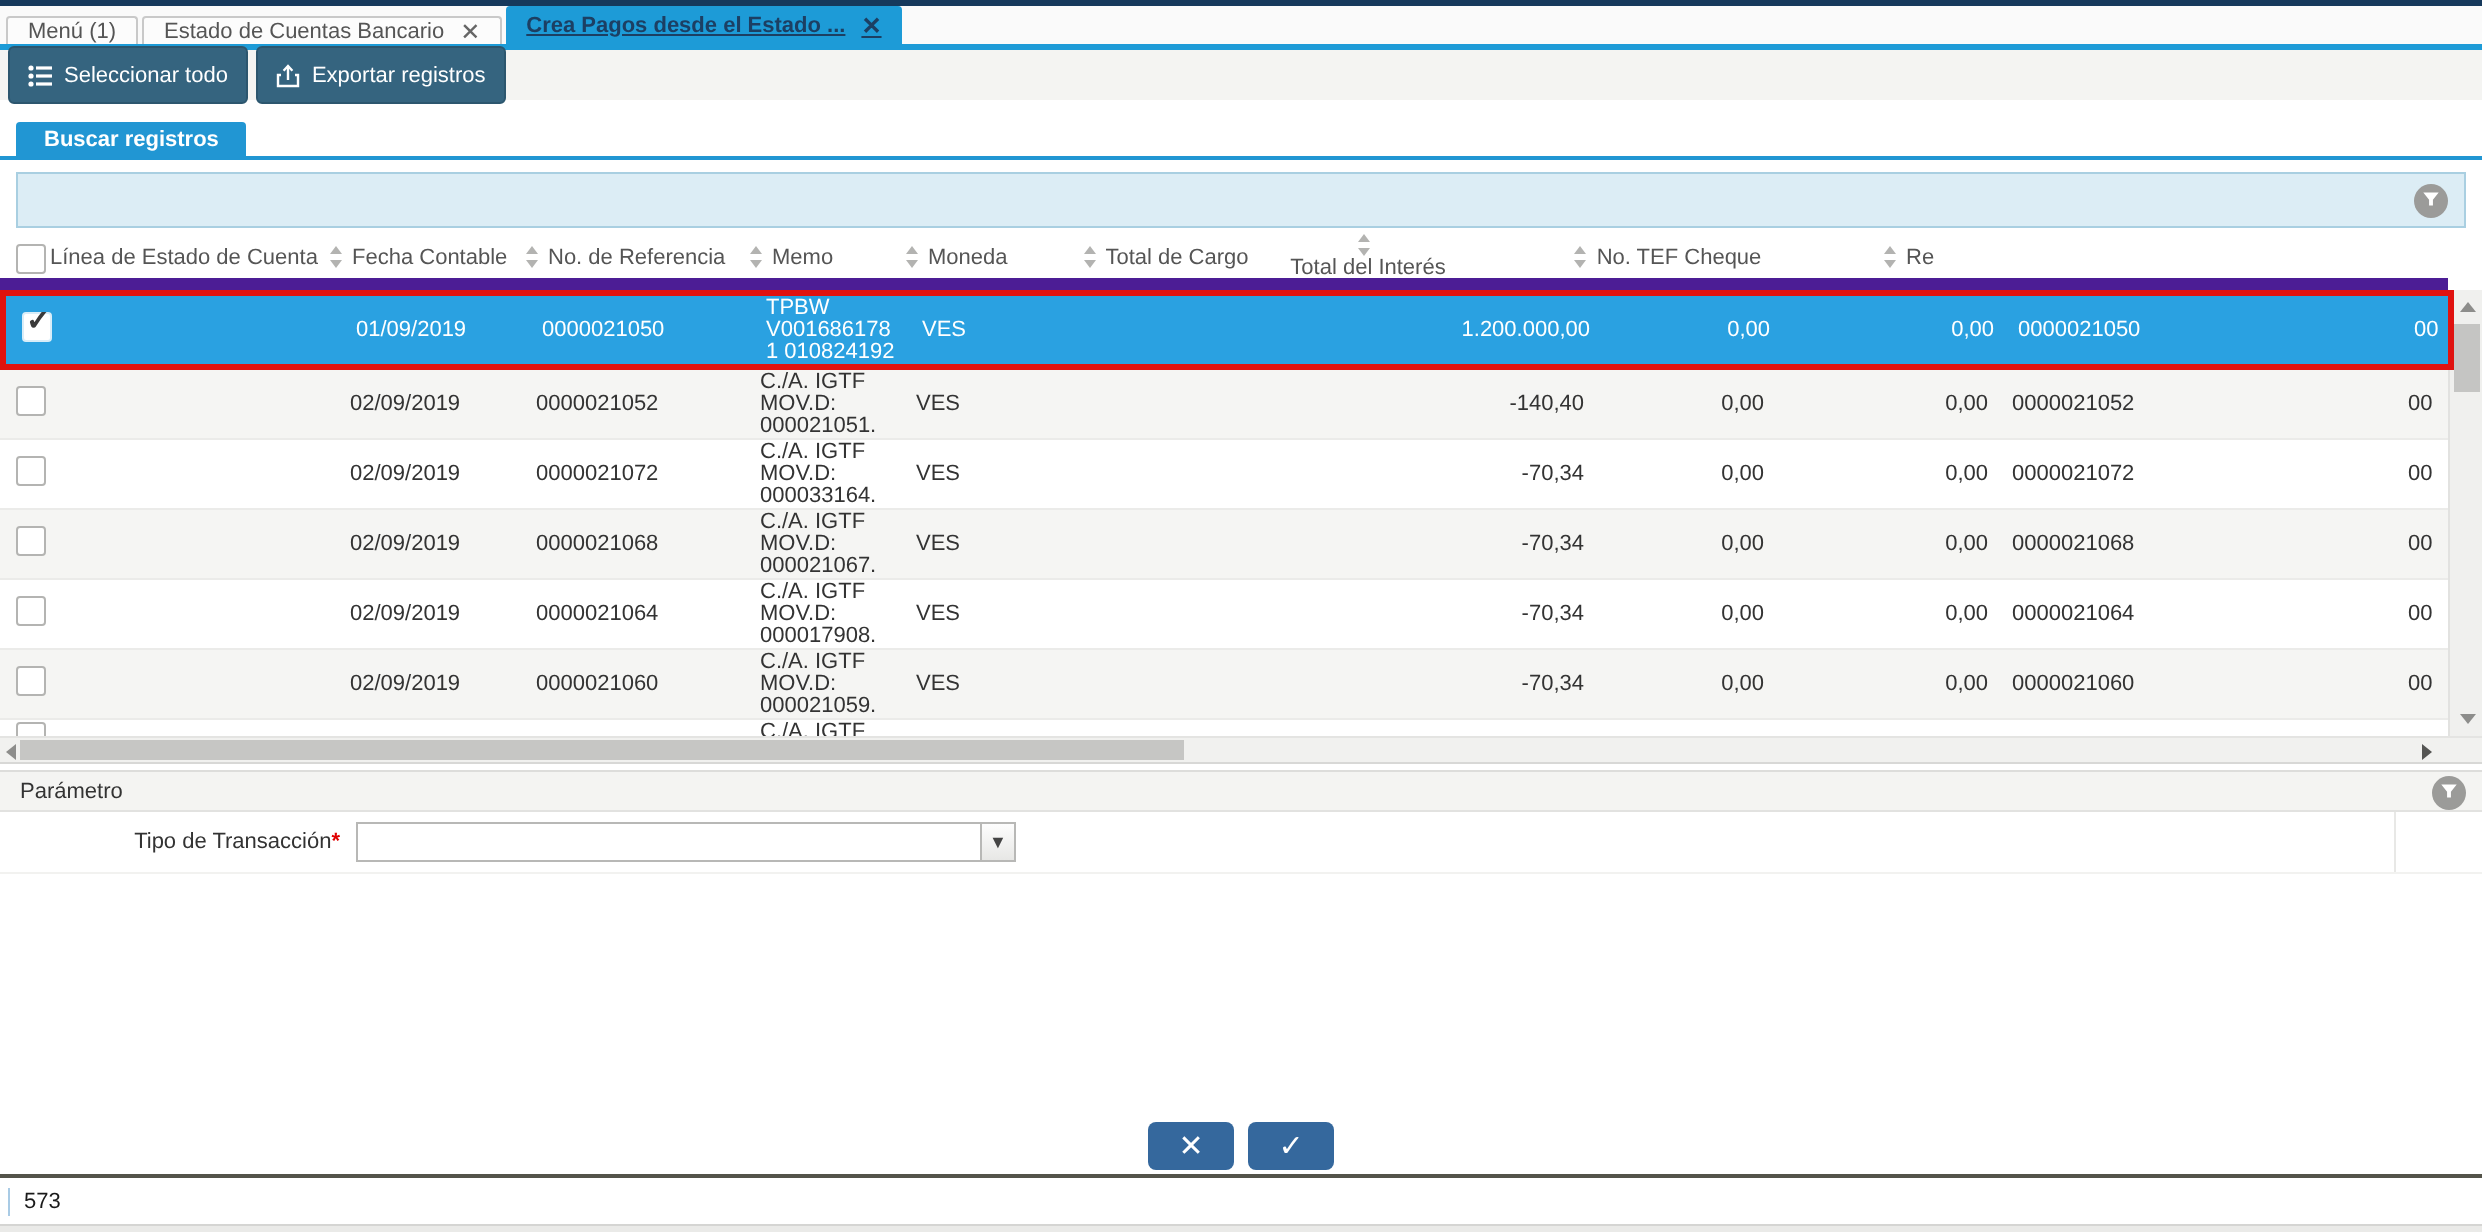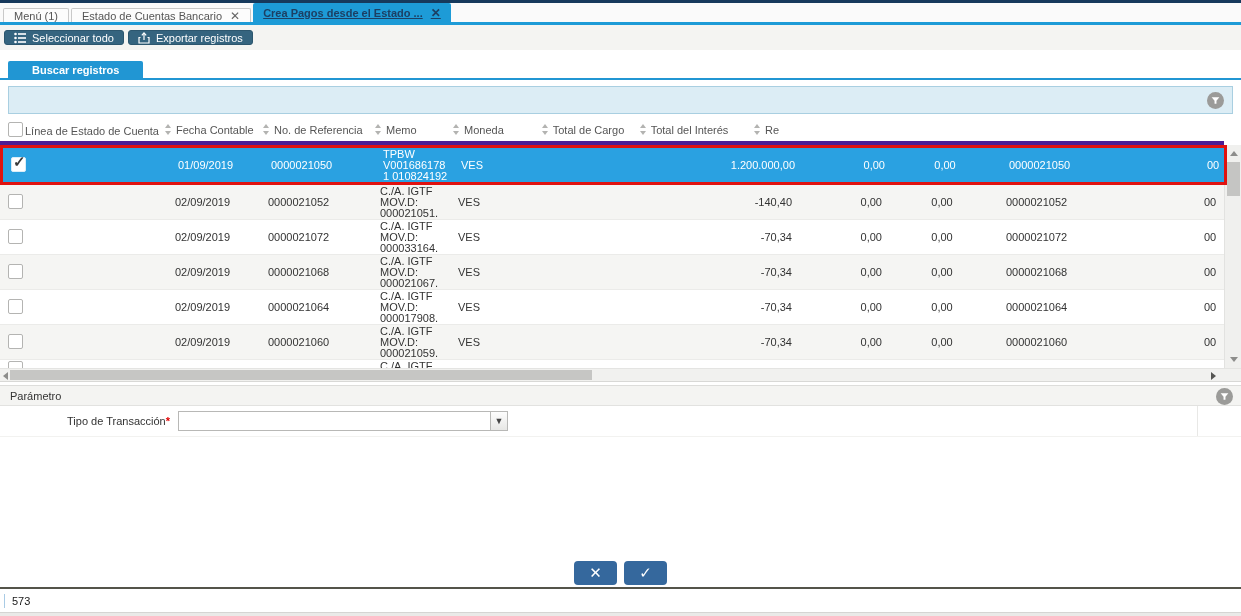--- a/index.html
+++ b/index.html
@@ -12,56 +12,56 @@
   .wtab { height:14px; display:flex; align-items:center; padding:0 10px; margin-right:2px;
           background:#fcfcfc; border:1px solid #c9c9c9; border-bottom:none;
           border-radius:2px 2px 0 0; color:#555; cursor:default; }
   .wtab .x { margin-left:8px; color:#666; font-size:12px; line-height:10px; }
   .wtab.active { height:19px; background:#1d9bd7; border:none; color:#1c3f63; font-weight:bold;text-decoration:underline; }
   .wtab.active .x { color:#1c3f63; }
   .tab-underline { height:3px; background:#1d9bd7; }
 
   
   .toolbar { height:25px; background:#f4f4f2; display:flex; align-items:center; padding-left:4px; gap:4px; }
-  .tbtn { height:15px; background:#35647f; border:1px solid #2c566e; border-radius:3px;
+  .tbtn { height:29px; background:#35647f; border:1px solid #2c566e; border-radius:3px;
           color:#fff; display:flex; align-items:center; padding:0 9px; gap:6px; cursor:pointer; }
   .tbtn svg { display:block; }
 
   .gap1 { height:11px; background:#fff; }
 
   
   .findtab-row { height:17px; display:flex; align-items:flex-end; padding-left:8px; background:#fff; }
   .findtab { height:17px; background:#2196d3; color:#fff; font-weight:bold;
-             display:flex; align-items:center; padding:0 24px; border-radius:2px 2px 0 0; }
+             display:flex; align-items:center; padding:0 14px; border-radius:2px 2px 0 0; }
   .find-underline { height:2px; background:#2196d3; }
   .gap2 { height:6px; background:#fff; }
 
   
   .search-panel { height:28px; margin:0 8px; background:#dcedf5; border:1px solid #a9cfe1;
                   position:relative; }
   .circle-btn { position:absolute; right:8px; top:5px; width:17px; height:17px; border-radius:50%;
                 background:#9b9b99; display:flex; align-items:center; justify-content:center; cursor:pointer; }
   .gap3 { height:4px; background:#fff; }
 
   
   .table-area { position:relative; width:1241px; background:#fff; }
   .thead { height:27px; width:1224px; display:flex; position:relative; background:#fff;
-           border-bottom:4px solid #4c1d95; color:#555; }
+           border-bottom:6px solid #4c1d95; color:#555; }
   .th { display:flex; align-items:center; flex:none; }
   .cell { flex:none; overflow:hidden; }
 
   .c0 { width:32px; padding-left:8px; }
   .c1 { width:130px; }
   .c2 { width:98px;  padding-left:13px; }
   .c3 { width:112px; padding-left:8px; }
   .c4 { width:78px;  padding:0 4px 0 8px; }
   .c5 { width:88px;  padding-left:8px; }
   .c6 { width:262px; text-align:right; padding-right:8px; }
   .c7 { width:90px;  text-align:right; padding-right:8px; }
-  .c8 { width:112px; text-align:center; padding-right:8px; }
+  .c8 { width:112px; text-align:right; padding-right:8px;flex-direction:column; }
   .c9 { width:188px; padding-left:4px; }
   .c10{ width:130px; padding-left:14px; }
   .th.c2,.th.c3,.th.c4,.th.c5 { padding-left:3px; }
   .th-center { justify-content:center; padding:0; }
 
   .thc0 { width:162px; position:relative; }
   .thc0 .hlabel { position:absolute; left:25px; bottom:4px; white-space:nowrap; }
   .thc0 .cb { position:absolute; left:8px; top:4px; }
 
   .sort { display:inline-block; width:7px; height:11px; position:relative; margin-right:4px; flex:none; }
@@ -235,20 +235,24 @@
       <span>Moneda</span>
     </div>
     <div class="th c7 th-center">
       <span class="sort"></span>
       <span>Total de Cargo</span>
     </div>
     <div class="th c8 th-center">
       <span class="sort"></span>
       <span>Total del Interés</span>
     </div>
+    <div class="th c9 th-center">
+      <span class="sort"></span>
+      <span>No. TEF Cheque</span>
+    </div>
     <div class="th c10">
       <span class="sort"></span>
       <span>Re</span>
     </div>
   </div>
 
   <div class="tbody">
 
     <div class="sel-wrap">
       <div class="trow selected">

